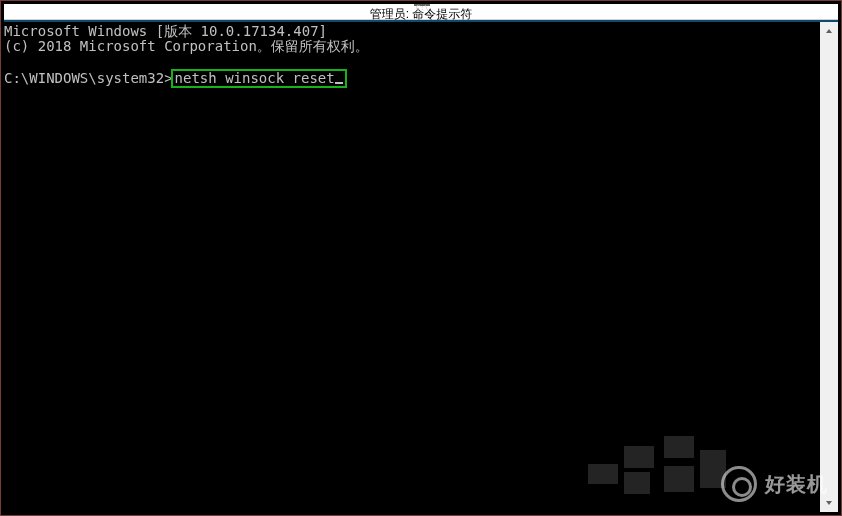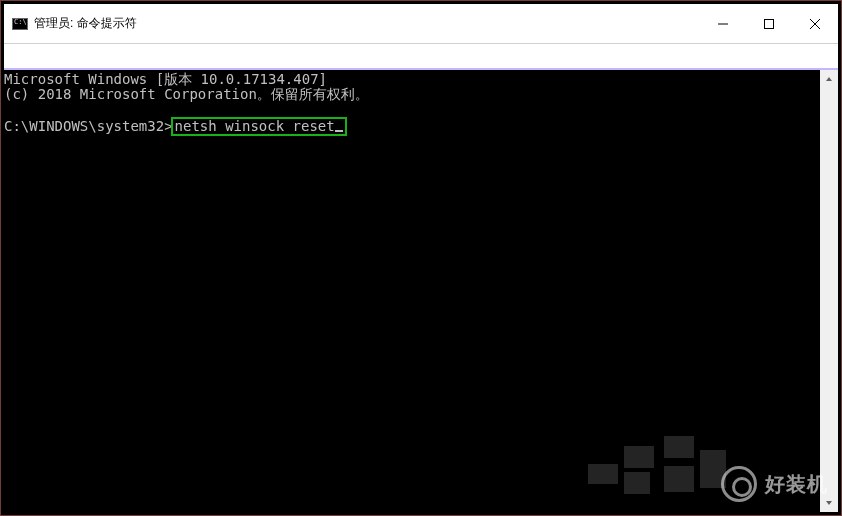--- a/index.html
+++ b/index.html
@@ -9,22 +9,23 @@
     border: 1px solid #7a3b3b;
     background: #000;
   }
   .window {
     position: absolute;
     left: 3px; top: 3px; right: 3px; bottom: 3px;
     background: #fff;
     display: flex; flex-direction: column;
   }
   .titlebar {
-    height: 40px; background: #fff; display: flex; align-items: center;
+    height: 16px; background: #fff; display: flex; align-items: center;
     border-bottom: 1px solid #d0d0d0;
+    flex-direction: column;
   }
   .titlebar-icon {
     width: 16px; height: 12px; margin: 0 6px 0 8px;
     background: #000; border: 1px solid #666; position: relative;
     display: inline-block;
   }
   .titlebar-icon::before {
     content: "C:\\"; position: absolute; left: 1px; top: -1px;
     font-size: 7px; color: #ccc; font-family: Consolas, monospace;
   }
@@ -32,22 +33,21 @@
     font-size: 12px; color: #000; flex: 0 0 auto;
   }
   .titlebar-spacer { flex: 1 1 auto; }
   .winbtn {
     width: 46px; height: 24px; display: flex; align-items: center; justify-content: center;
     font-size: 12px; color: #000; background: transparent; border: none;
   }
   .winbtn svg { display: block; }
   .client {
     flex: 1 1 auto; position: relative; background: #000;
-    border-top: 2px solid #c4b5fd;
-    margin-top: 24px;
+    border-top: 2px solid #0c4a6e;
   }
   .terminal {
     position: absolute; left: 0; top: 0; right: 18px; bottom: 0;
     padding: 2px 0 0 0;
     font-family: "NSimSun", "SimSun", "Consolas", monospace;
     font-size: 14px; line-height: 15px; color: #c0c0c0;
     white-space: pre;
   }
   .scrollbar {
     position: absolute; right: 0; top: 0; bottom: 0; width: 18px;

